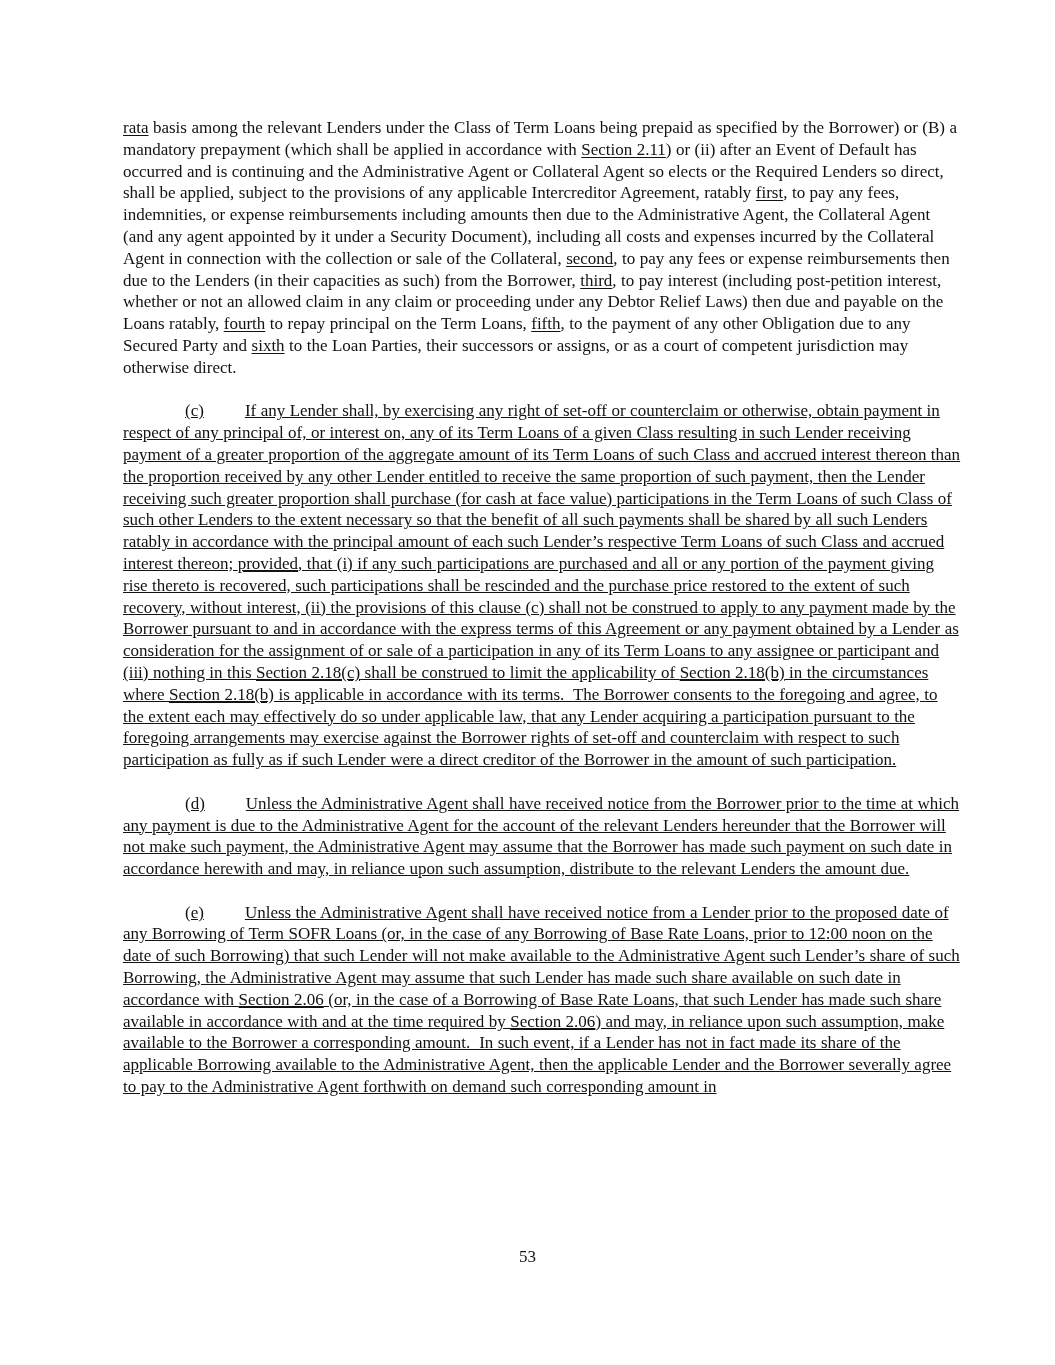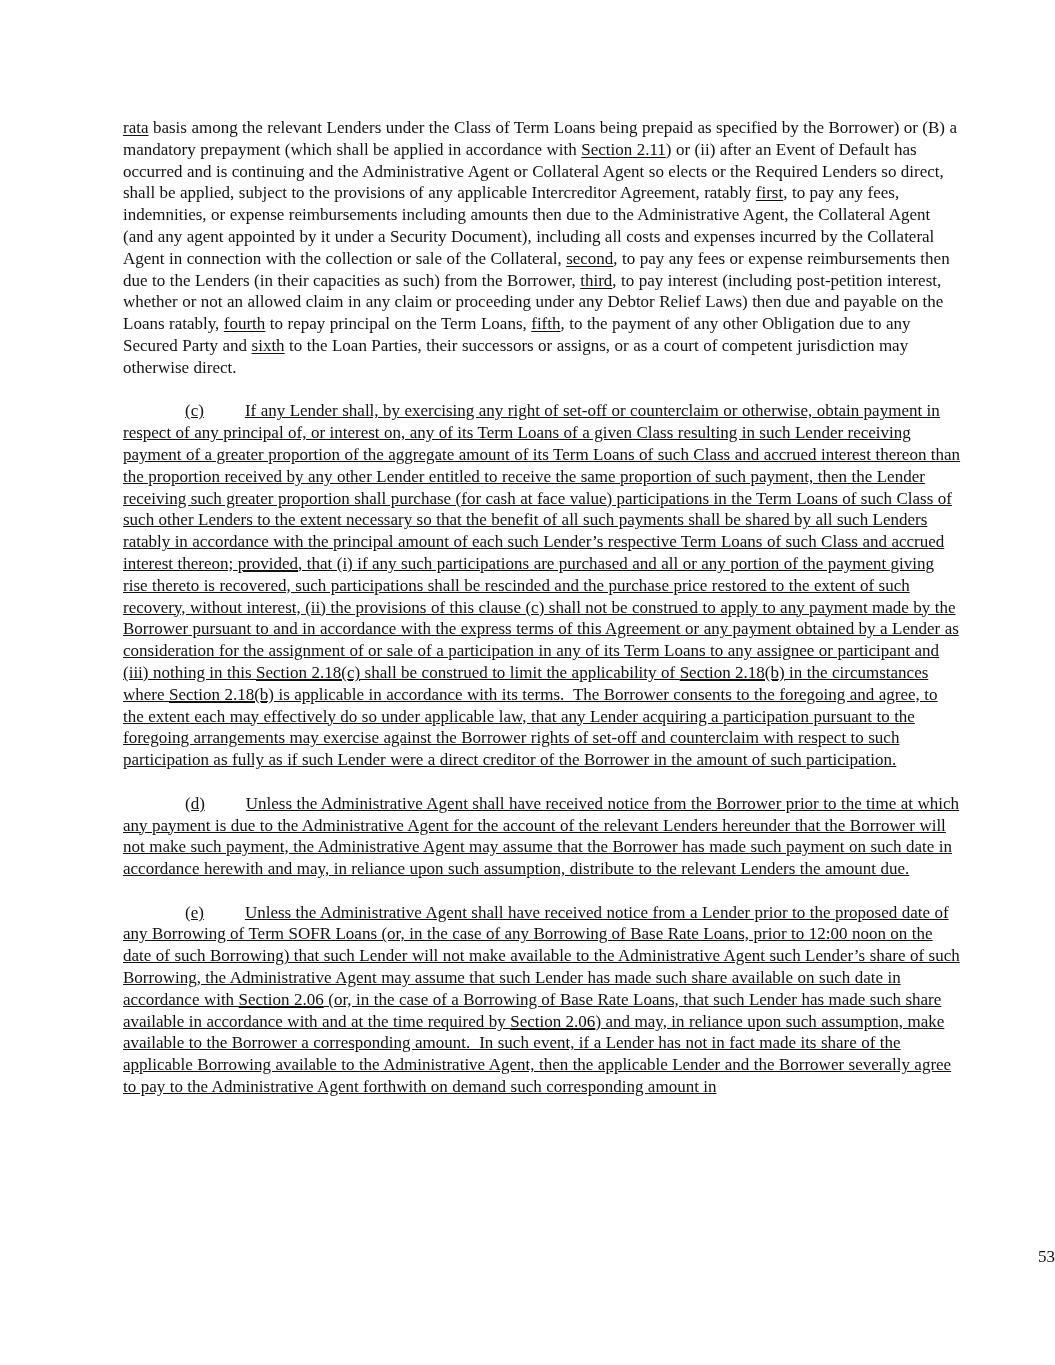--- a/index.html
+++ b/index.html
@@ -35,21 +35,21 @@
   }
   .tab {
     display: inline-block;
     width: 41px;
   }
   .footer {
     position: absolute;
     left: 0;
     right: 0;
     bottom: 72px;
-    text-align: right;
+    text-align: center;
     font-family: "Liberation Serif", serif;
     font-size: 17px;
     color: #121212;
   }
 </style>
 </head>
 <body>
 
 <div class="page">
   <div class="doc-body">

